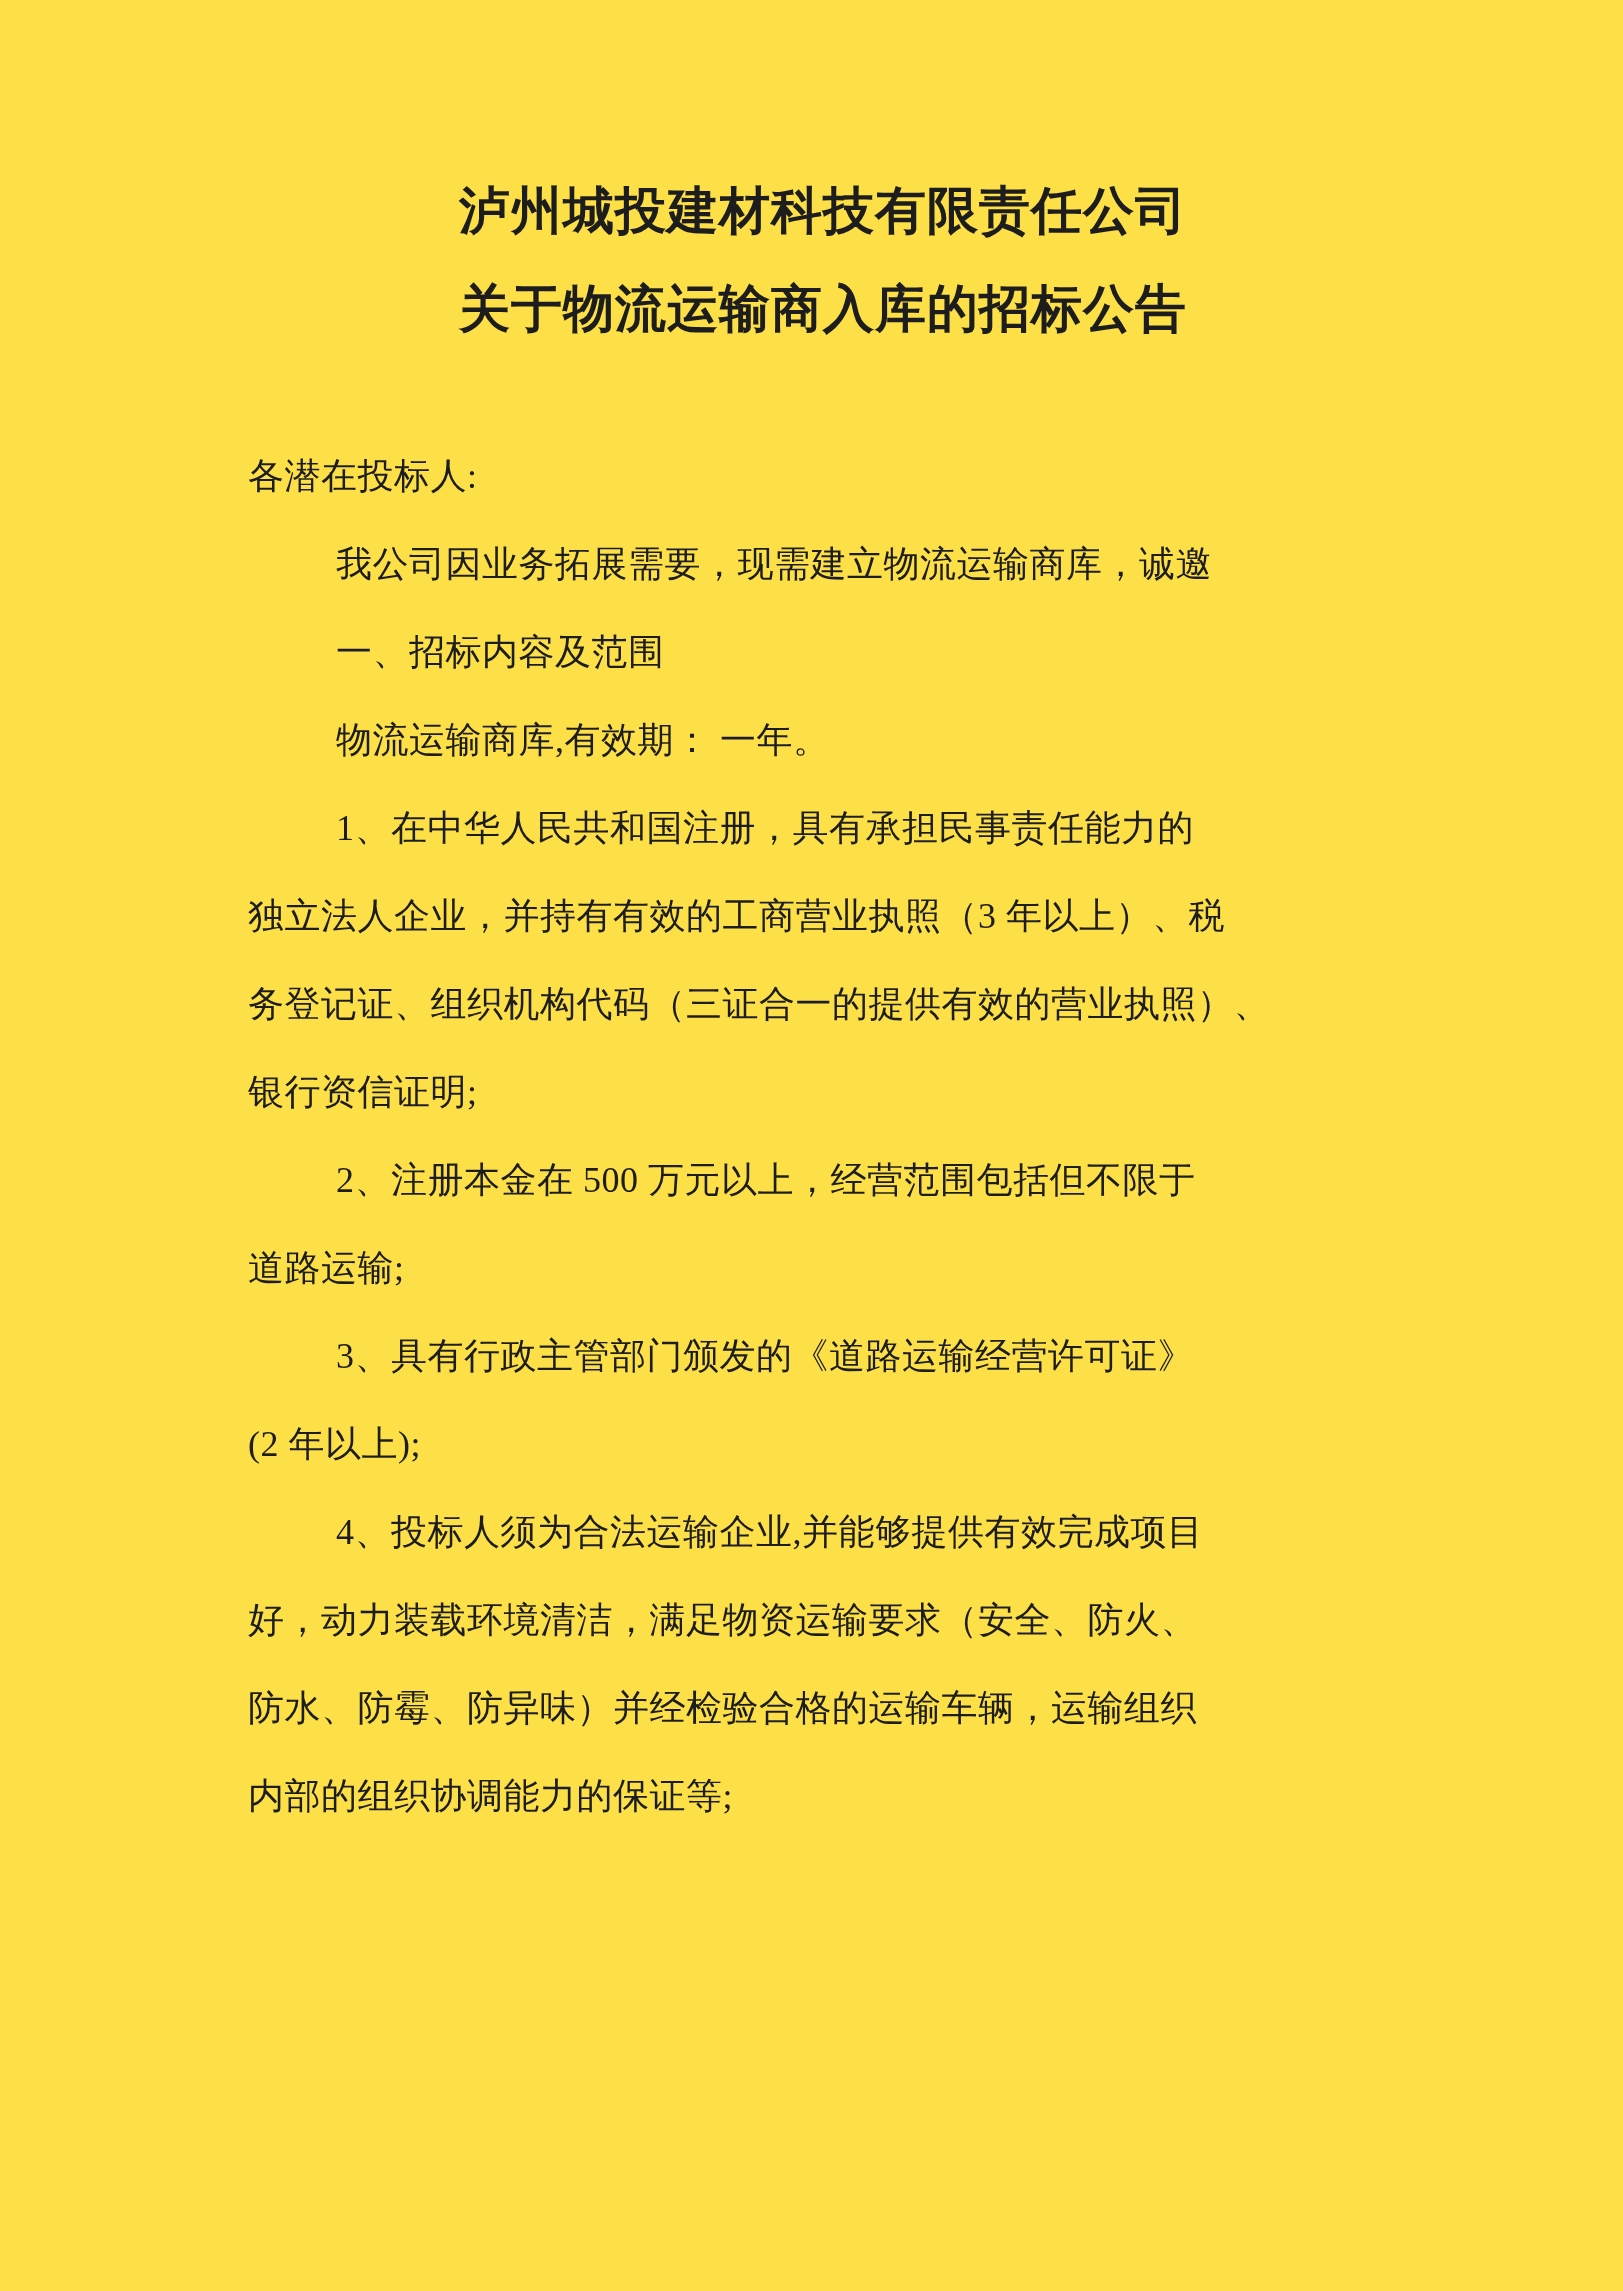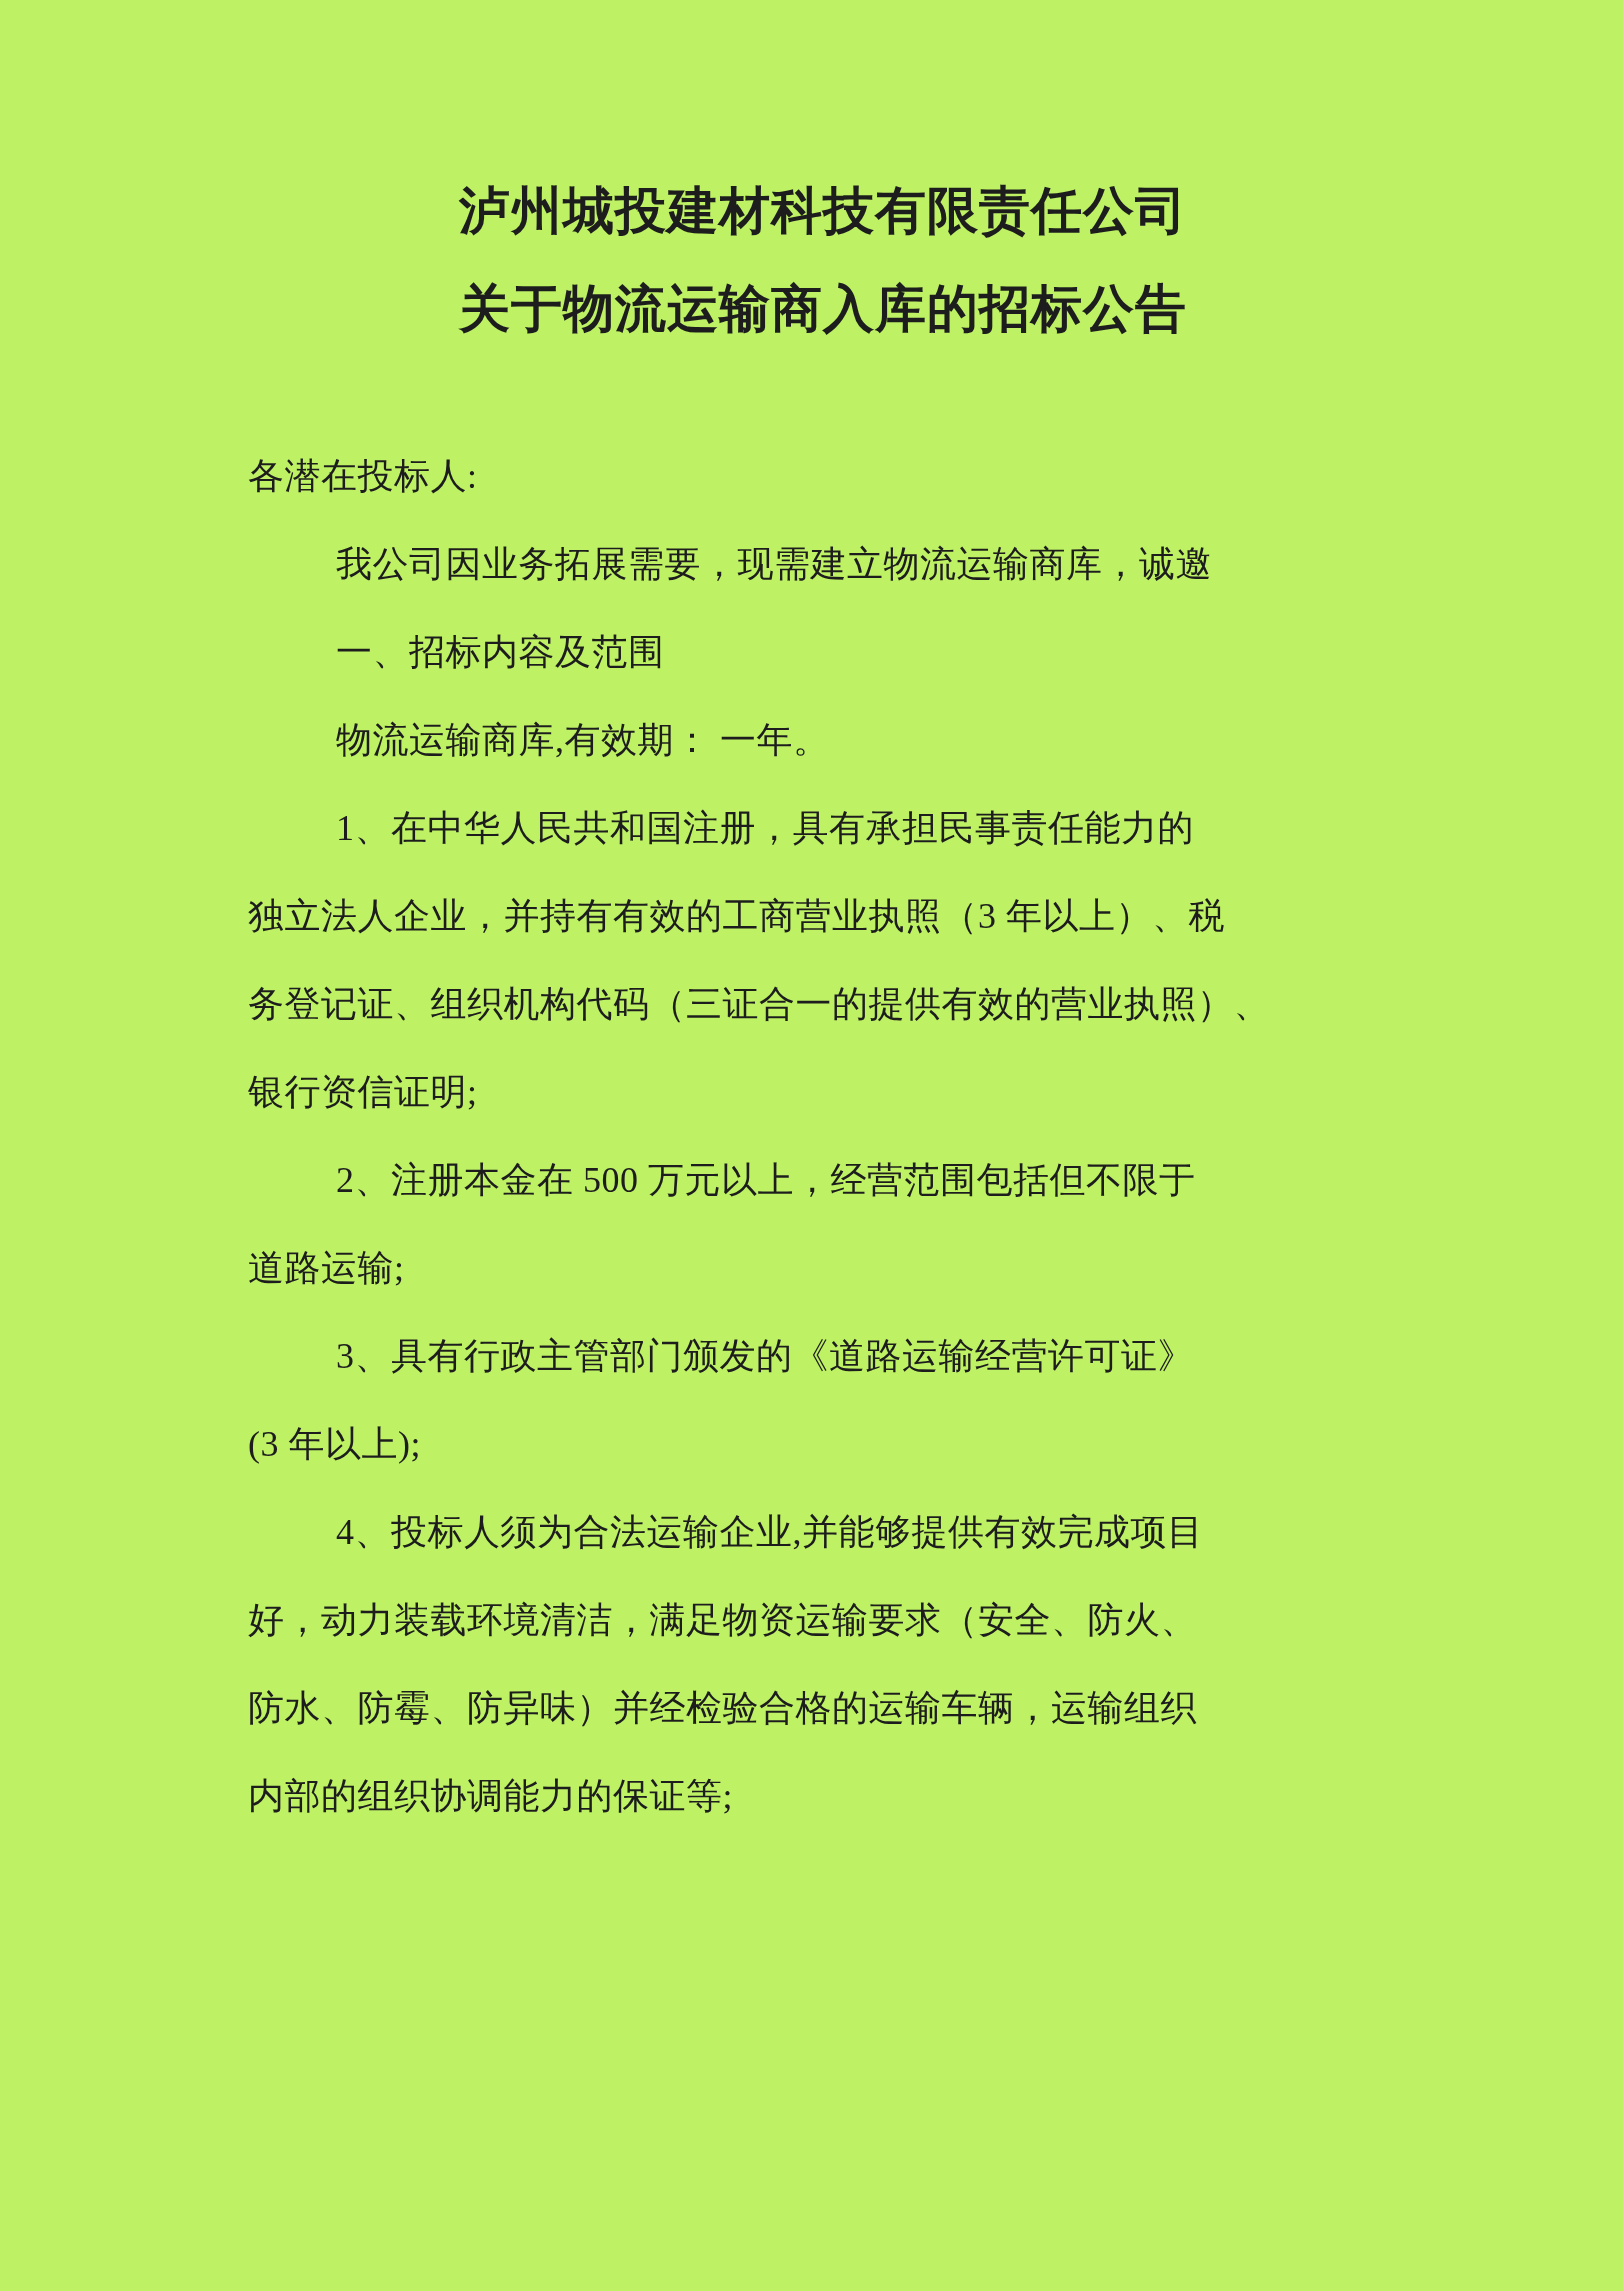--- a/index.html
+++ b/index.html
@@ -4,21 +4,21 @@
 <style>
   html, body {
     margin: 0;
     padding: 0;
     background: #ffffff;
   }
   .page {
     position: relative;
     width: 1623px;
     height: 2292px;
-    background: #bef264;
+    background: #fde047;
     color: #1d1d1d;
     font-family: "Liberation Serif", "DejaVu Serif", serif;
     box-sizing: border-box;
     padding: 162px 225px 1px 248px;
     overflow: hidden;
   }
   .doc-title {
     text-align: center;
   }
   .title-line {
@@ -58,21 +58,21 @@
         <p class="doc-line indent">我公司因业务拓展需要，现需建立物流运输商库，诚邀</p>
         <p class="doc-line indent">一、招标内容及范围</p>
         <p class="doc-line indent">物流运输商库,有效期： 一年。</p>
         <p class="doc-line indent">1、在中华人民共和国注册，具有承担民事责任能力的</p>
         <p class="doc-line">独立法人企业，并持有有效的工商营业执照（3 年以上）、税</p>
         <p class="doc-line">务登记证、组织机构代码（三证合一的提供有效的营业执照）、</p>
         <p class="doc-line">银行资信证明;</p>
         <p class="doc-line indent">2、注册本金在 500 万元以上，经营范围包括但不限于</p>
         <p class="doc-line">道路运输;</p>
         <p class="doc-line indent">3、具有行政主管部门颁发的《道路运输经营许可证》</p>
-        <p class="doc-line">(3 年以上);</p>
+        <p class="doc-line">(2 年以上);</p>
         <p class="doc-line indent">4、投标人须为合法运输企业,并能够提供有效完成项目</p>
         <p class="doc-line">好，动力装载环境清洁，满足物资运输要求（安全、防火、</p>
         <p class="doc-line">防水、防霉、防异味）并经检验合格的运输车辆，运输组织</p>
         <p class="doc-line">内部的组织协调能力的保证等;</p>
       </div>
   </section>
 </main>
 
 
 </body></html>

